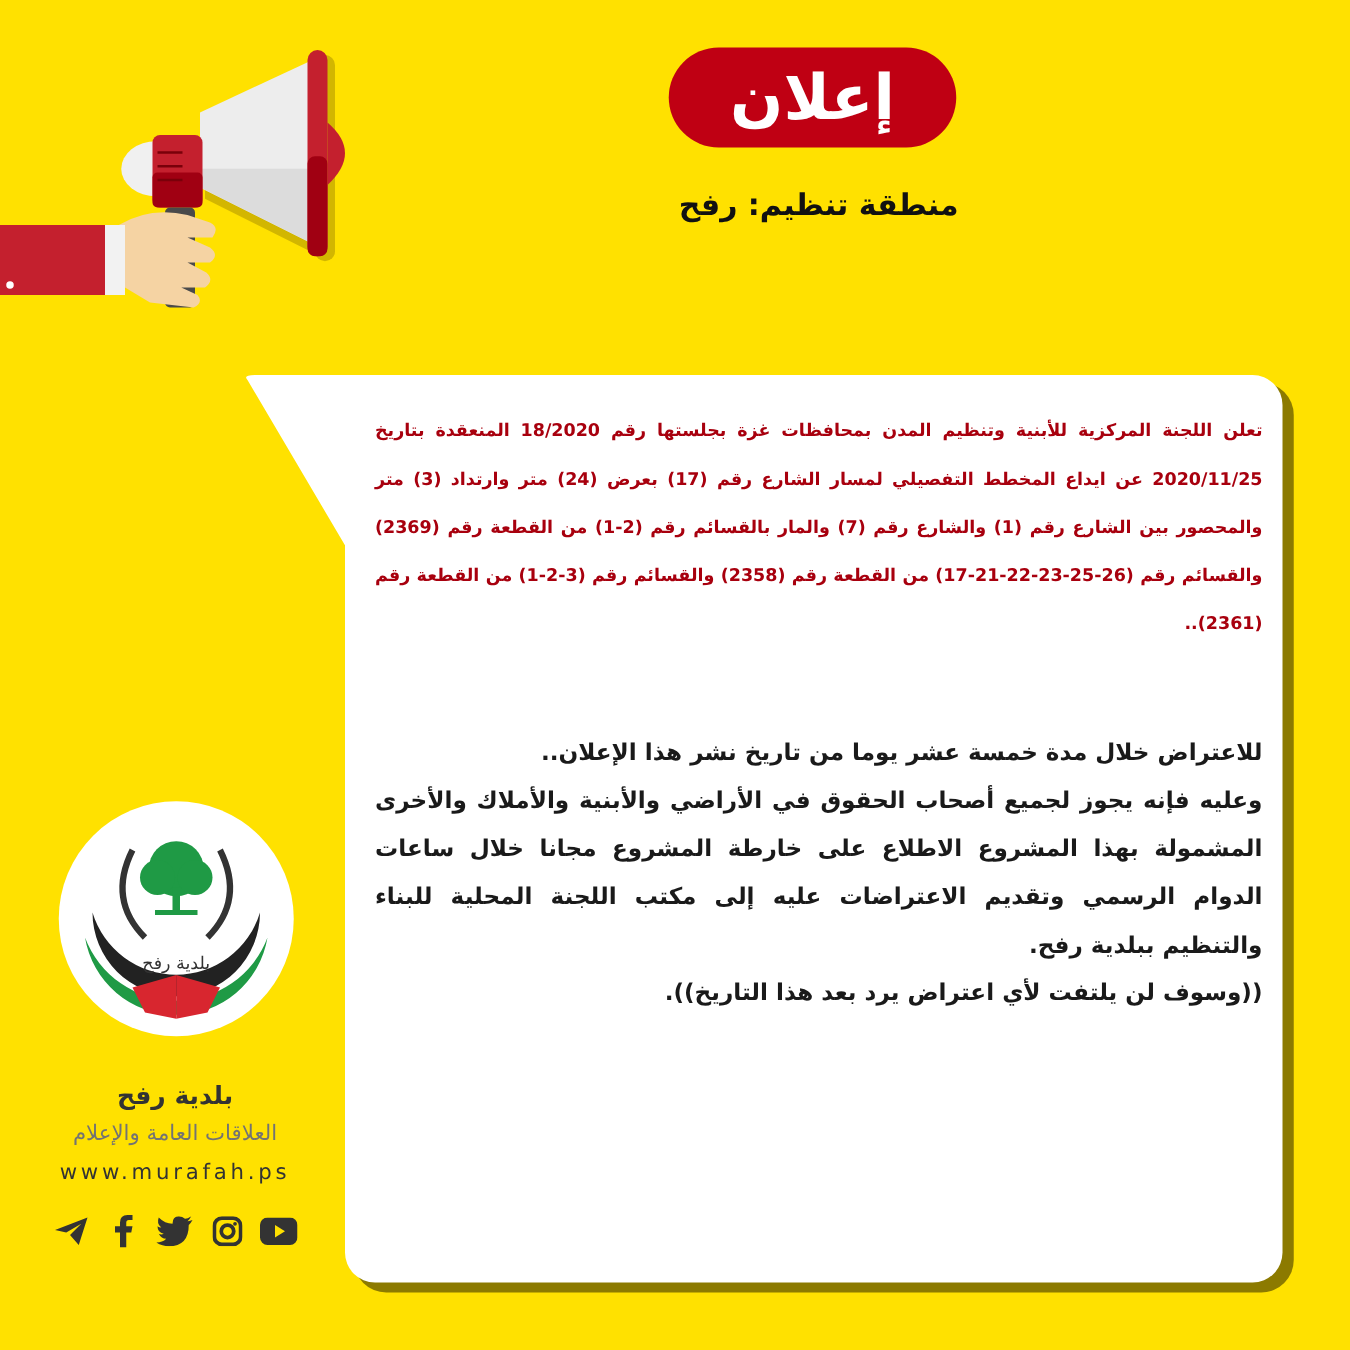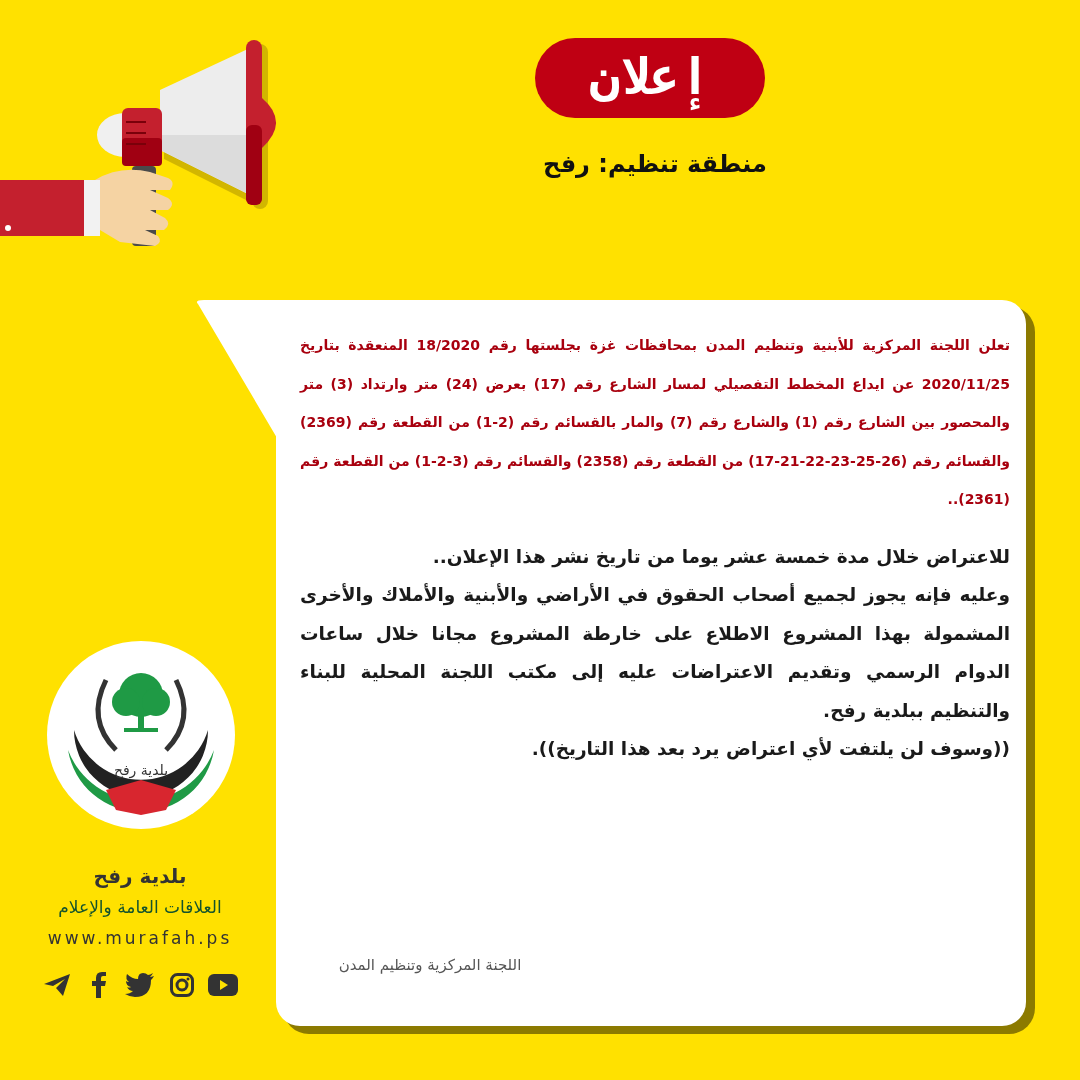--- a/index.html
+++ b/index.html
@@ -7,21 +7,21 @@
   body {
     background: #FFE100;
     font-family: "DejaVu Sans", sans-serif;
     position: relative;
     color: #1a1a1a;
   }
   .badge {
     position: absolute; left: 535px; top: 38px; width: 230px; height: 80px;
     background: #BF0013; border-radius: 40px;
     display: flex; align-items: center; justify-content: center;
-    color: #fff; font-size: 50px; font-weight: bold; direction: rtl; font-family: Liberation Mono, monospace;
+    color: #fff; font-size: 50px; font-weight: bold; direction: rtl;
   }
   .headline {
     position: absolute; left: 290px; top: 140px; width: 730px;
     direction: rtl; text-align: center; font-weight: bold;
     font-size: 24px; line-height: 48px; color: #111;
   }
   .headline .line1 { text-align: right; }
   .megaphone { position: absolute; left: 0; top: 30px; width: 330px; height: 240px; }
   .card-shadow {
     position: absolute; left: 283px; top: 306px; width: 752px; height: 728px;
@@ -38,37 +38,37 @@
   }
   .law-title {
     text-align: center; font-size: 22px; font-weight: bold; color: #333;
     line-height: 44px; padding-left: 120px;
   }
   .red-para {
     margin-top: 6px; font-size: 14px; font-weight: bold; color: #A8000E;
     line-height: 38.5px; text-align: justify; text-align-last: right;
   }
   .black-para {
-    margin-top: 19px; font-size: 18.5px; font-weight: bold; color: #1a1a1a;
+    margin-top: 65px; font-size: 18.5px; font-weight: bold; color: #1a1a1a;
     line-height: 38.5px; text-align: justify;
   }
   .black-para p { text-align: justify; }
   .black-para p.last { text-align: right; }
   .signature {
     position: absolute; left: 290px; top: 950px; width: 280px;
     direction: rtl; text-align: center; font-size: 15px; color: #555;
     line-height: 30px;
   }
   .logo { position: absolute; left: 46px; top: 640px; width: 190px; height: 190px; }
   .org-block {
     position: absolute; left: 20px; top: 860px; width: 240px;
     text-align: center;
   }
   .org-name { direction: rtl; font-size: 20px; font-weight: bold; color: #333; line-height: 32px; }
-  .org-dept { direction: rtl; font-size: 17px; color: #14532d; line-height: 30px; }
+  .org-dept { direction: rtl; font-size: 17px; color: #737373; line-height: 30px; }
   .org-url { font-size: 17px; color: #333; letter-spacing: 3px; line-height: 32px; }
   .social {
     position: absolute; left: 40px; top: 968px; width: 200px; height: 34px;
     display: flex; justify-content: space-between; align-items: center;
   }
   .social span { display: inline-flex; width: 34px; height: 30px; align-items: center; justify-content: center; }
 </style>
 </head>
 <body>
 
@@ -121,21 +121,20 @@
 <div class="card-content">
   <div class="red-para">تعلن اللجنة المركزية للأبنية وتنظيم المدن بمحافظات غزة بجلستها رقم 18/2020 المنعقدة بتاريخ 2020/11/25 عن ايداع المخطط التفصيلي لمسار الشارع رقم (17) بعرض (24) متر وارتداد (3) متر والمحصور بين الشارع رقم (1) والشارع رقم (7) والمار بالقسائم رقم (2-1) من القطعة رقم (2369) والقسائم رقم (26-25-23-22-21-17) من القطعة رقم (2358) والقسائم رقم (3-2-1) من القطعة رقم (2361)..</div>
   <div class="black-para">
     <p style="text-align:right">للاعتراض خلال مدة خمسة عشر يوما من تاريخ نشر هذا الإعلان..</p>
     <p style="text-align-last:right">وعليه فإنه يجوز لجميع أصحاب الحقوق في الأراضي والأبنية والأملاك والأخرى المشمولة بهذا المشروع الاطلاع على خارطة المشروع مجانا خلال ساعات الدوام الرسمي وتقديم الاعتراضات عليه إلى مكتب اللجنة المحلية للبناء والتنظيم ببلدية رفح.</p>
     <p class="last">((وسوف لن يلتفت لأي اعتراض يرد بعد هذا التاريخ)).</p>
   </div>
 </div>
 
 <div class="signature">
-  <div>اللجنة المركزية وتنظيم المدن</div>
 </div>
 
 <svg class="logo" viewBox="0 0 190 190">
   <circle cx="95" cy="95" r="94" fill="#ffffff"></circle>
   <path d="M22 70 A78 78 0 0 0 168 70 A74 74 0 0 1 22 70 Z" fill="#1F9A45" transform="translate(0,40)"></path>
   <path d="M28 60 A70 70 0 0 0 162 60 A66 66 0 0 1 28 60 Z" fill="#222" transform="translate(0,30)"></path>
   <path d="M60 40 Q40 80 70 110" stroke="#333" stroke-width="5" fill="none"></path>
   <path d="M130 40 Q150 80 120 110" stroke="#333" stroke-width="5" fill="none"></path>
   <circle cx="95" cy="55" r="22" fill="#1F9A45"></circle>
   <circle cx="80" cy="62" r="14" fill="#1F9A45"></circle>

